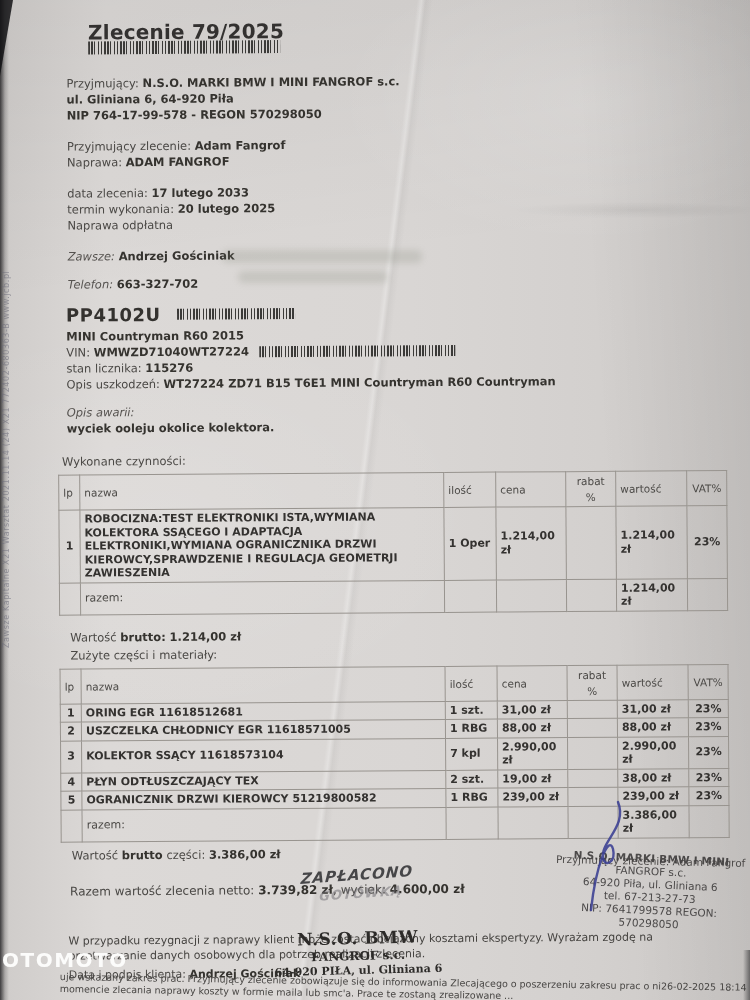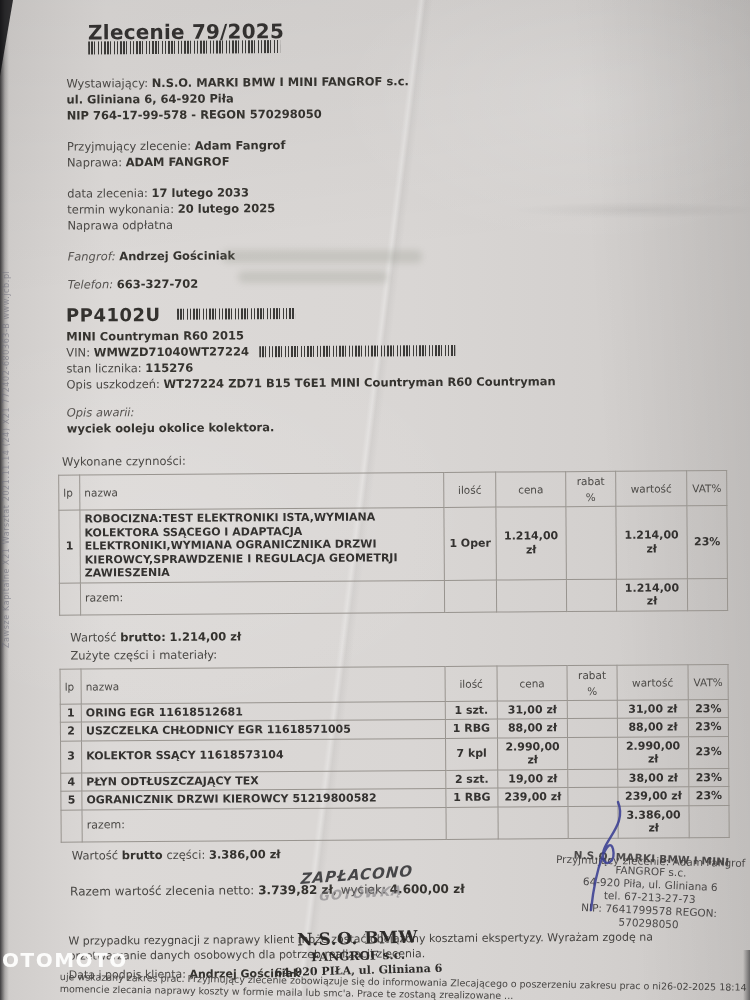--- a/index.html
+++ b/index.html
@@ -28,21 +28,21 @@
   .bc-plate{height:11px;width:118px;margin:4px 0 0 16px;}
   .vin-row{display:flex;align-items:center;}
   .bc-vin{height:11px;width:196px;margin:1px 0 0 10px;}
   .sec-label{color:#4a4845;margin:0 0 5px -5px;}
   table{border-collapse:collapse;table-layout:fixed;width:668px;margin-left:-9px;font-size:11px;}
   th,td{border:1px solid #98948f;overflow:hidden;}
   th{font-weight:normal;font-size:10.5px;color:#4c4a47;padding:1px 4px;height:13px;}
   td{padding:2px 4px;font-weight:bold;color:#343230;line-height:13.5px;}
   .sum-row td{font-weight:normal;color:#4a4845;height:14px;}
   td.sv{font-weight:bold;color:#343230;}
-  .al{text-align:left;}.ar{text-align:center;}.ac{text-align:center;}
+  .al{text-align:left;}.ar{text-align:left;}.ac{text-align:center;}
   .after-table{margin:14px 0 2px 2px;}
   .summary{margin:20px 0 0 0;font-size:12px;}
   .disclaimer{margin:34px 0 0 -2px;font-size:11px;line-height:15.5px;width:655px;color:#454340;}
   .sign-line{margin:3px 0 0 -2px;font-size:11px;}
   
   .edge-left{position:absolute;left:0;top:0;width:9px;height:1000px;background:linear-gradient(to right,rgba(26,25,27,0.8),rgba(26,25,27,0.2) 55%,transparent);}
   .corner-tl{position:absolute;left:0;top:0;width:0;height:0;border-right:13px solid transparent;border-top:76px solid rgba(18,18,20,0.85);}
   .edge-br{position:absolute;right:0;top:950px;width:7px;height:50px;background:linear-gradient(to left,rgba(30,29,31,0.55),transparent);}
   .vwm{position:absolute;left:2px;top:648px;transform:rotate(-90deg);transform-origin:0 0;white-space:nowrap;
     font-size:8px;letter-spacing:0.6px;color:rgba(104,104,118,0.55);}
@@ -67,38 +67,38 @@
 </head>
 <body>
 
 <div class="photo">
 
   <div class="doc">
     <div class="title">Zlecenie 79/2025</div>
     <div class="barcode bc-order"></div>
 
     <div class="blk">
-      <div><span class="lbl">Wystawiający:</span> <span class="b">N.S.O. MARKI BMW I MINI FANGROF s.c.</span></div>
+      <div><span class="lbl">Przyjmujący:</span> <span class="b">N.S.O. MARKI BMW I MINI FANGROF s.c.</span></div>
       <div class="b">ul. Gliniana 6, 64-920 Piła</div>
       <div class="b">NIP 764-17-99-578 - REGON 570298050</div>
     </div>
 
     <div class="blk">
       <div><span class="lbl">Przyjmujący zlecenie:</span> <span class="b">Adam Fangrof</span></div>
       <div><span class="lbl">Naprawa:</span> <span class="b">ADAM FANGROF</span></div>
     </div>
 
     <div class="blk">
       <div><span class="lbl">data zlecenia:</span> <span class="b">17 lutego 2033</span></div>
       <div><span class="lbl">termin wykonania:</span> <span class="b">20 lutego 2025</span></div>
       <div class="lbl">Naprawa odpłatna</div>
     </div>
 
     <div class="blk" style="margin-bottom:12px;">
-      <div><span class="i">Fangrof:</span> <span class="b">Andrzej Gościniak</span></div>
+      <div><span class="i">Zawsze:</span> <span class="b">Andrzej Gościniak</span></div>
     </div>
     <div class="blk" style="margin-bottom:13px;">
       <div><span class="i">Telefon:</span> <span class="b">663-327-702</span></div>
     </div>
 
     <div>
       <div class="plate-row">
         <span class="plate">PP4102U</span>
         <span class="barcode bc-plate"></span>
       </div>

